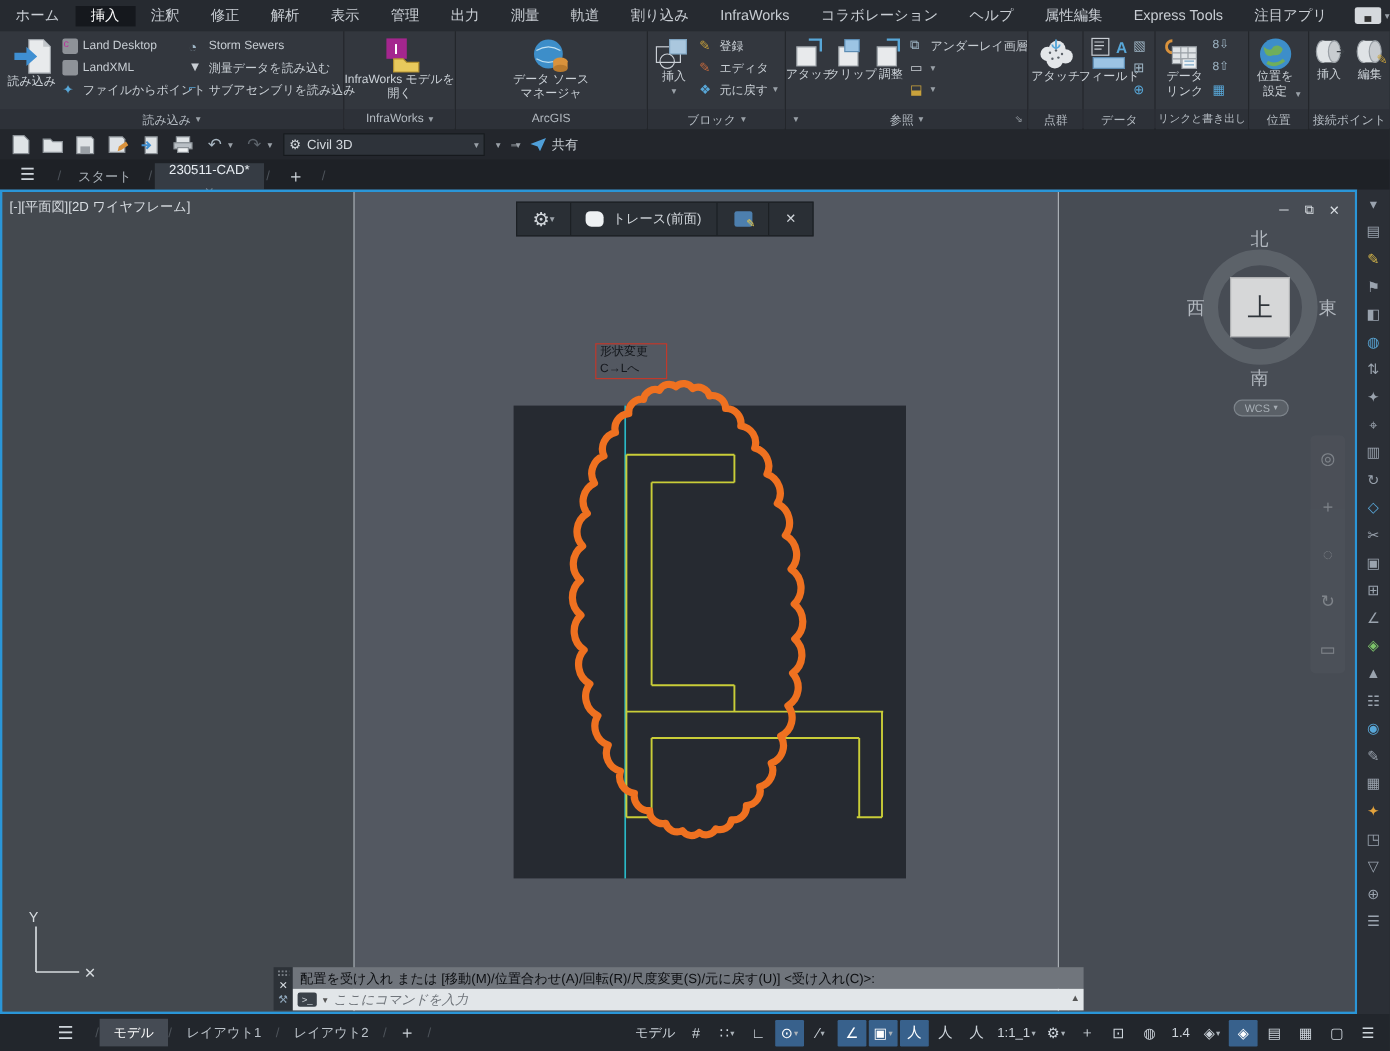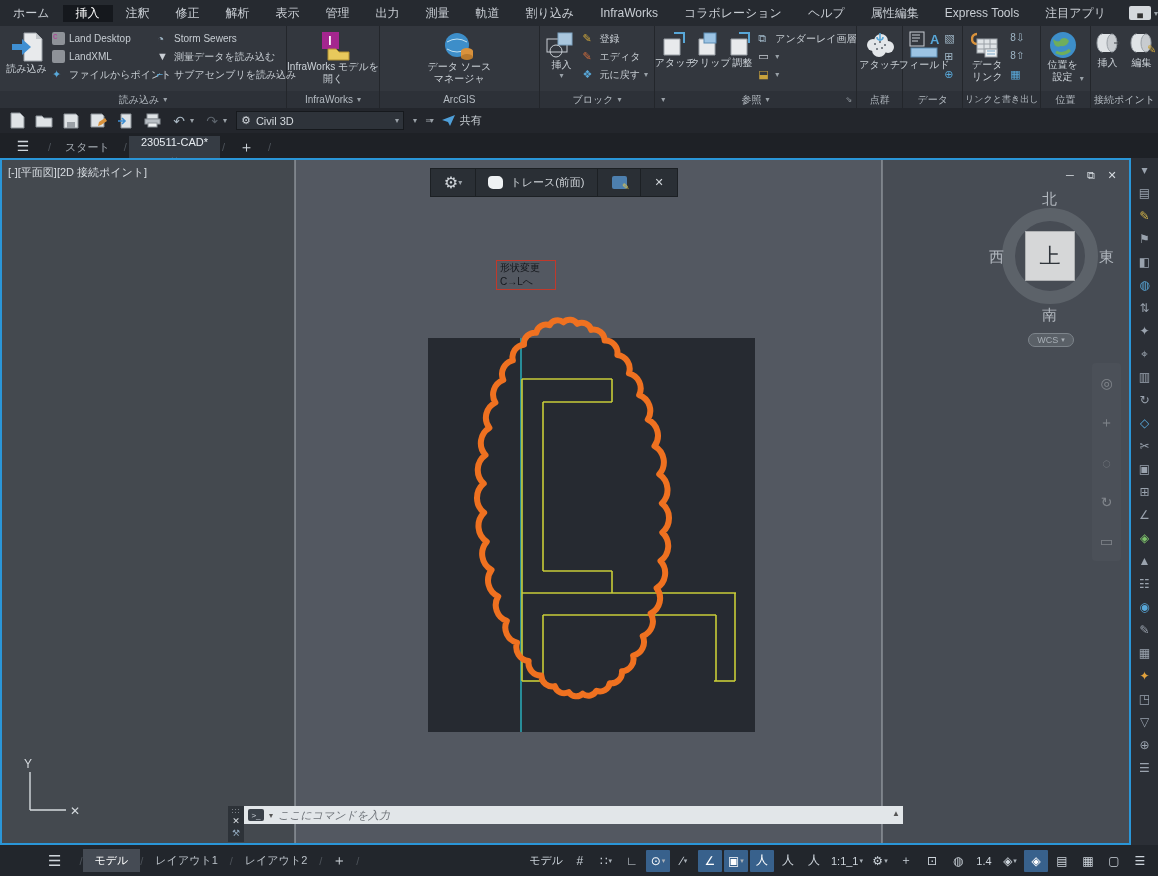--- a/index.html
+++ b/index.html
@@ -51,21 +51,21 @@
   
   #vcube{position:absolute;left:985px;top:30px;width:130px;height:160px;}
   #vring{position:absolute;left:15px;top:18px;width:96px;height:96px;border-radius:50%;border:13px solid rgba(170,176,183,0.22);}
   .vlabel{position:absolute;color:#b2b8bf;font-size:15px;}
   #vface{position:absolute;left:38px;top:41px;width:50px;height:50px;background:#d6d7d8;border:1px solid #aeb0b2;display:flex;align-items:center;justify-content:center;font-size:21px;color:#2f343a;}
   #wcs{position:absolute;left:41px;top:143px;width:46px;height:14px;background:#5a6067;border:1px solid #7d848b;border-radius:7px;color:#a7aeb5;font-size:9px;display:flex;align-items:center;justify-content:center;gap:3px;}
   
   #winctl{position:absolute;left:1062px;top:9px;display:flex;gap:9px;color:#d7dce1;font-size:11px;}
   #winctl span{width:12px;text-align:center;}
   
-  #note{position:absolute;left:494px;top:100px;width:60px;height:30px;border:1px solid #c0392b;font-size:10px;line-height:14px;color:#14171c;padding-left:3px;}
+  #note{position:absolute;left:494px;top:126px;width:60px;height:30px;border:1px solid #c0392b;font-size:10px;line-height:14px;color:#14171c;padding-left:3px;}
   
   #navbar{position:absolute;left:1090px;top:203px;width:29px;height:198px;background:rgba(225,230,235,0.08);border-radius:4px;display:flex;flex-direction:column;align-items:center;justify-content:space-around;color:#e9edf0;opacity:.35;font-size:14px;}
   
   #ucs{position:absolute;left:14px;top:596px;}
   
   #cmdpal{position:absolute;left:226px;top:646px;width:675px;height:36px;display:flex;}
   #cmdgrip{width:16px;background:#2d3238;display:flex;flex-direction:column;align-items:center;padding-top:2px;gap:3px;}
   #cmdgrip .dots{width:10px;height:6px;background-image:radial-gradient(#7a8087 1px, transparent 1px);background-size:3px 3px;}
   #cmdgrip .gx{color:#d7dce1;font-size:9px;line-height:9px;}
   #cmdgrip .gw{color:#8fa6ba;font-size:9px;line-height:9px;}
@@ -513,21 +513,21 @@
       <line x1="541" y1="455" x2="714" y2="455" stroke="#c9cd38" stroke-width="1.6"></line>
       <line x1="541" y1="455" x2="541" y2="521" stroke="#c9cd38" stroke-width="1.6"></line>
       <line x1="520" y1="521" x2="541" y2="521" stroke="#c9cd38" stroke-width="1.6"></line>
       <line x1="714" y1="455" x2="714" y2="521" stroke="#c9cd38" stroke-width="1.6"></line>
       <line x1="712" y1="521" x2="733" y2="521" stroke="#c9cd38" stroke-width="1.6"></line>
       <line x1="733" y1="433" x2="733" y2="521" stroke="#c9cd38" stroke-width="1.6"></line>
       <g transform="rotate(-3 571 348)">
         <path d="M660.0 348.0 A18.8 18.8 0 0 1 658.9 377.1 A18.4 18.4 0 0 1 655.6 405.5 A17.7 17.7 0 0 1 650.3 432.4 A16.7 16.7 0 0 1 643.0 457.3 A15.5 15.5 0 0 1 633.9 479.5 A14.0 14.0 0 0 1 623.3 498.5 A12.5 12.5 0 0 1 611.4 513.7 A11.0 11.0 0 0 1 598.5 524.9 A9.8 9.8 0 0 1 584.9 531.7 A9.1 9.1 0 0 1 571.0 534.0 A9.1 9.1 0 0 1 557.1 531.7 A9.8 9.8 0 0 1 543.5 524.9 A11.0 11.0 0 0 1 530.6 513.7 A12.5 12.5 0 0 1 518.7 498.5 A14.0 14.0 0 0 1 508.1 479.5 A15.5 15.5 0 0 1 499.0 457.3 A16.7 16.7 0 0 1 491.7 432.4 A17.7 17.7 0 0 1 486.4 405.5 A18.4 18.4 0 0 1 483.1 377.1 A18.8 18.8 0 0 1 482.0 348.0 A18.8 18.8 0 0 1 483.1 318.9 A18.4 18.4 0 0 1 486.4 290.5 A17.7 17.7 0 0 1 491.7 263.6 A16.7 16.7 0 0 1 499.0 238.7 A15.5 15.5 0 0 1 508.1 216.5 A14.0 14.0 0 0 1 518.7 197.5 A12.5 12.5 0 0 1 530.6 182.3 A11.0 11.0 0 0 1 543.5 171.1 A9.8 9.8 0 0 1 557.1 164.3 A9.1 9.1 0 0 1 571.0 162.0 A9.1 9.1 0 0 1 584.9 164.3 A9.8 9.8 0 0 1 598.5 171.1 A11.0 11.0 0 0 1 611.4 182.3 A12.5 12.5 0 0 1 623.3 197.5 A14.0 14.0 0 0 1 633.9 216.5 A15.5 15.5 0 0 1 643.0 238.7 A16.7 16.7 0 0 1 650.3 263.6 A17.7 17.7 0 0 1 655.6 290.5 A18.4 18.4 0 0 1 658.9 318.9 A18.8 18.8 0 0 1 660.0 348.0Z" fill="none" stroke="#ef7120" stroke-width="6" stroke-linejoin="round"></path>
       </g>
     </svg>
-  <div id="vplabel">[-][平面図][2D 接続ポイント]</div>
+  <div id="vplabel">[-][平面図][2D ワイヤフレーム]</div>
 
   <div id="tracebar">
     <div class="sec" style="width:44px">
         <span>⚙</span>
         <span class="tinydd">▾</span>
       </div>
     <div class="div"></div>
     <div class="sec" style="flex:1">
         <span class="traceblob"></span>
         <span style="font-size:11px;">トレース(前面)</span>
@@ -580,20 +580,21 @@
     <text x="54" y="59" font-size="12" fill="#d5dade">✕</text>
   </svg>
 
   <div id="cmdpal">
     <div id="cmdgrip">
       <span class="dots"></span>
       <span class="gx">✕</span>
       <span class="gw">⚒</span>
     </div>
     <div id="cmdmain">
+      <div id="cmdhist">配置を受け入れ または [移動(M)/位置合わせ(A)/回転(R)/尺度変更(S)/元に戻す(U)] &lt;受け入れ(C)&gt;:</div>
       <div id="cmdinput">
         <span class="cic">&gt;_</span>
         <span class="tinydd" style="color:#555;">▾</span>
         <span class="ph">ここにコマンドを入力</span>
         <span class="up">▲</span>
       </div>
     </div>
   </div>
 </div>
 

